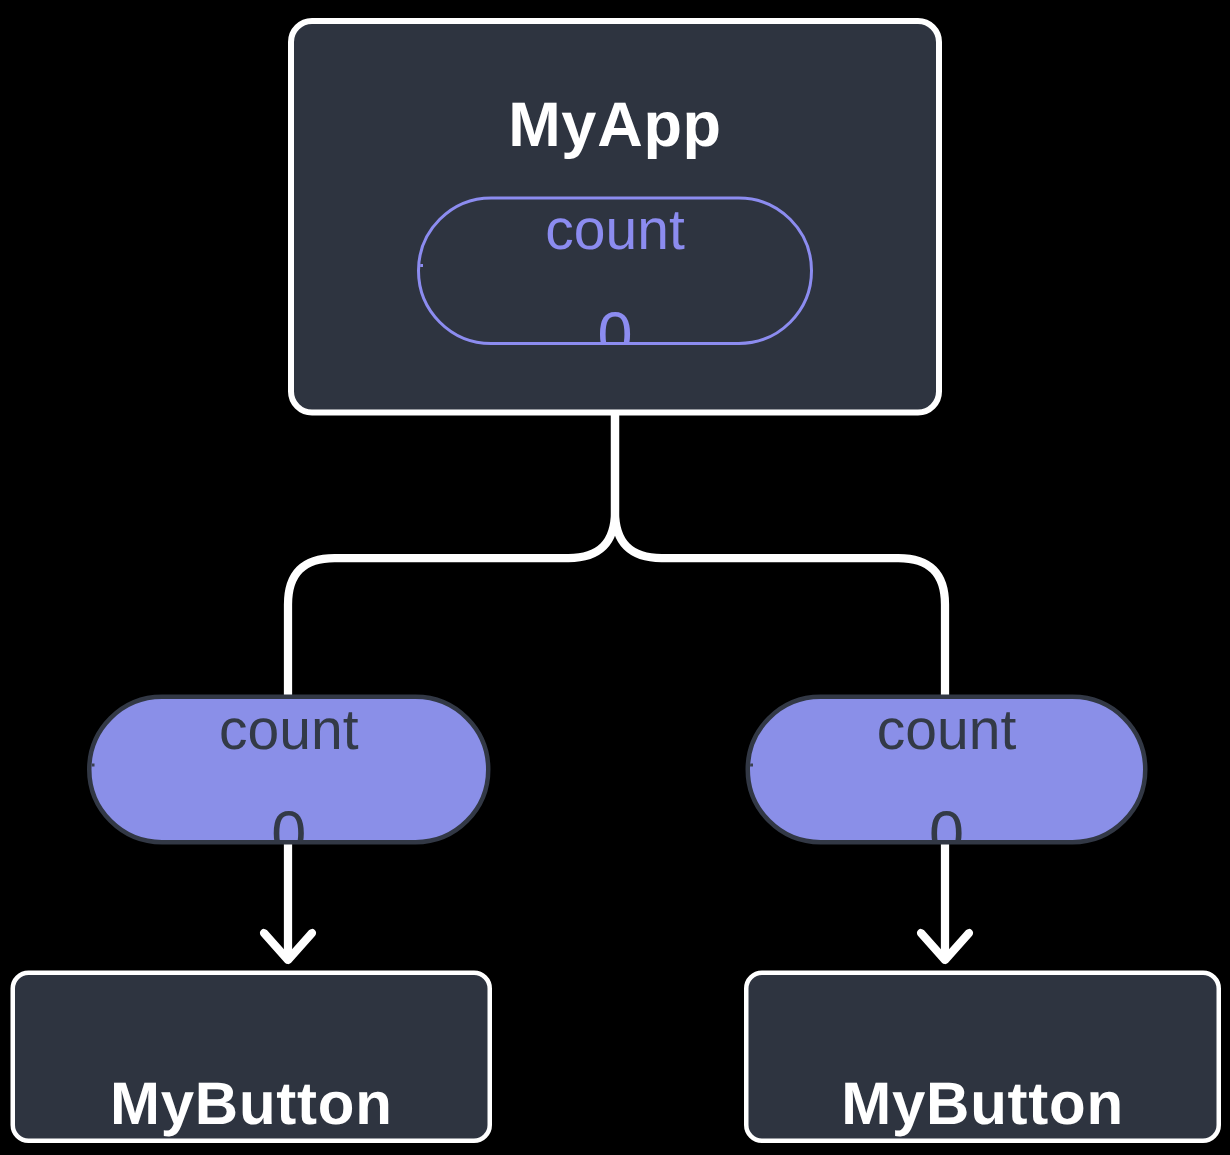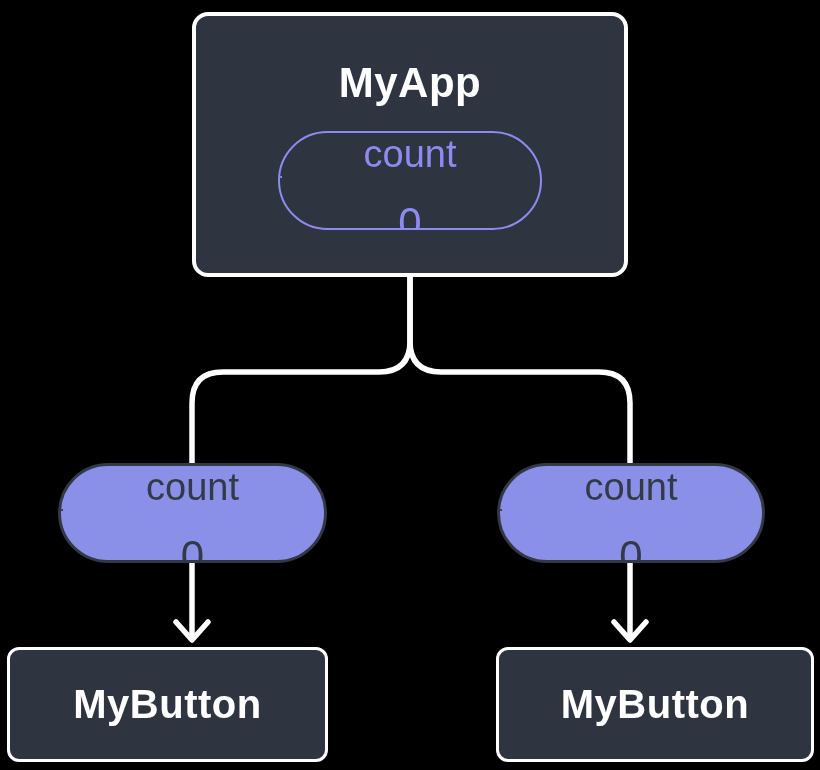--- a/index.html
+++ b/index.html
@@ -52,20 +52,21 @@
   }
   .node-title {
     font-size: 42px;
     font-weight: 600;
     color: #ffffff;
     letter-spacing: 0.5px;
   }
   .node-leaf {
     border-width: 3px;
     border-radius: 12px;
+    justify-content: flex-end;
   }
   .node-leaf-left {
     left: 7px;
     top: 647px;
     width: 321px;
     height: 115px;
   }
   .node-leaf-right {
     left: 496px;
     top: 647px;

